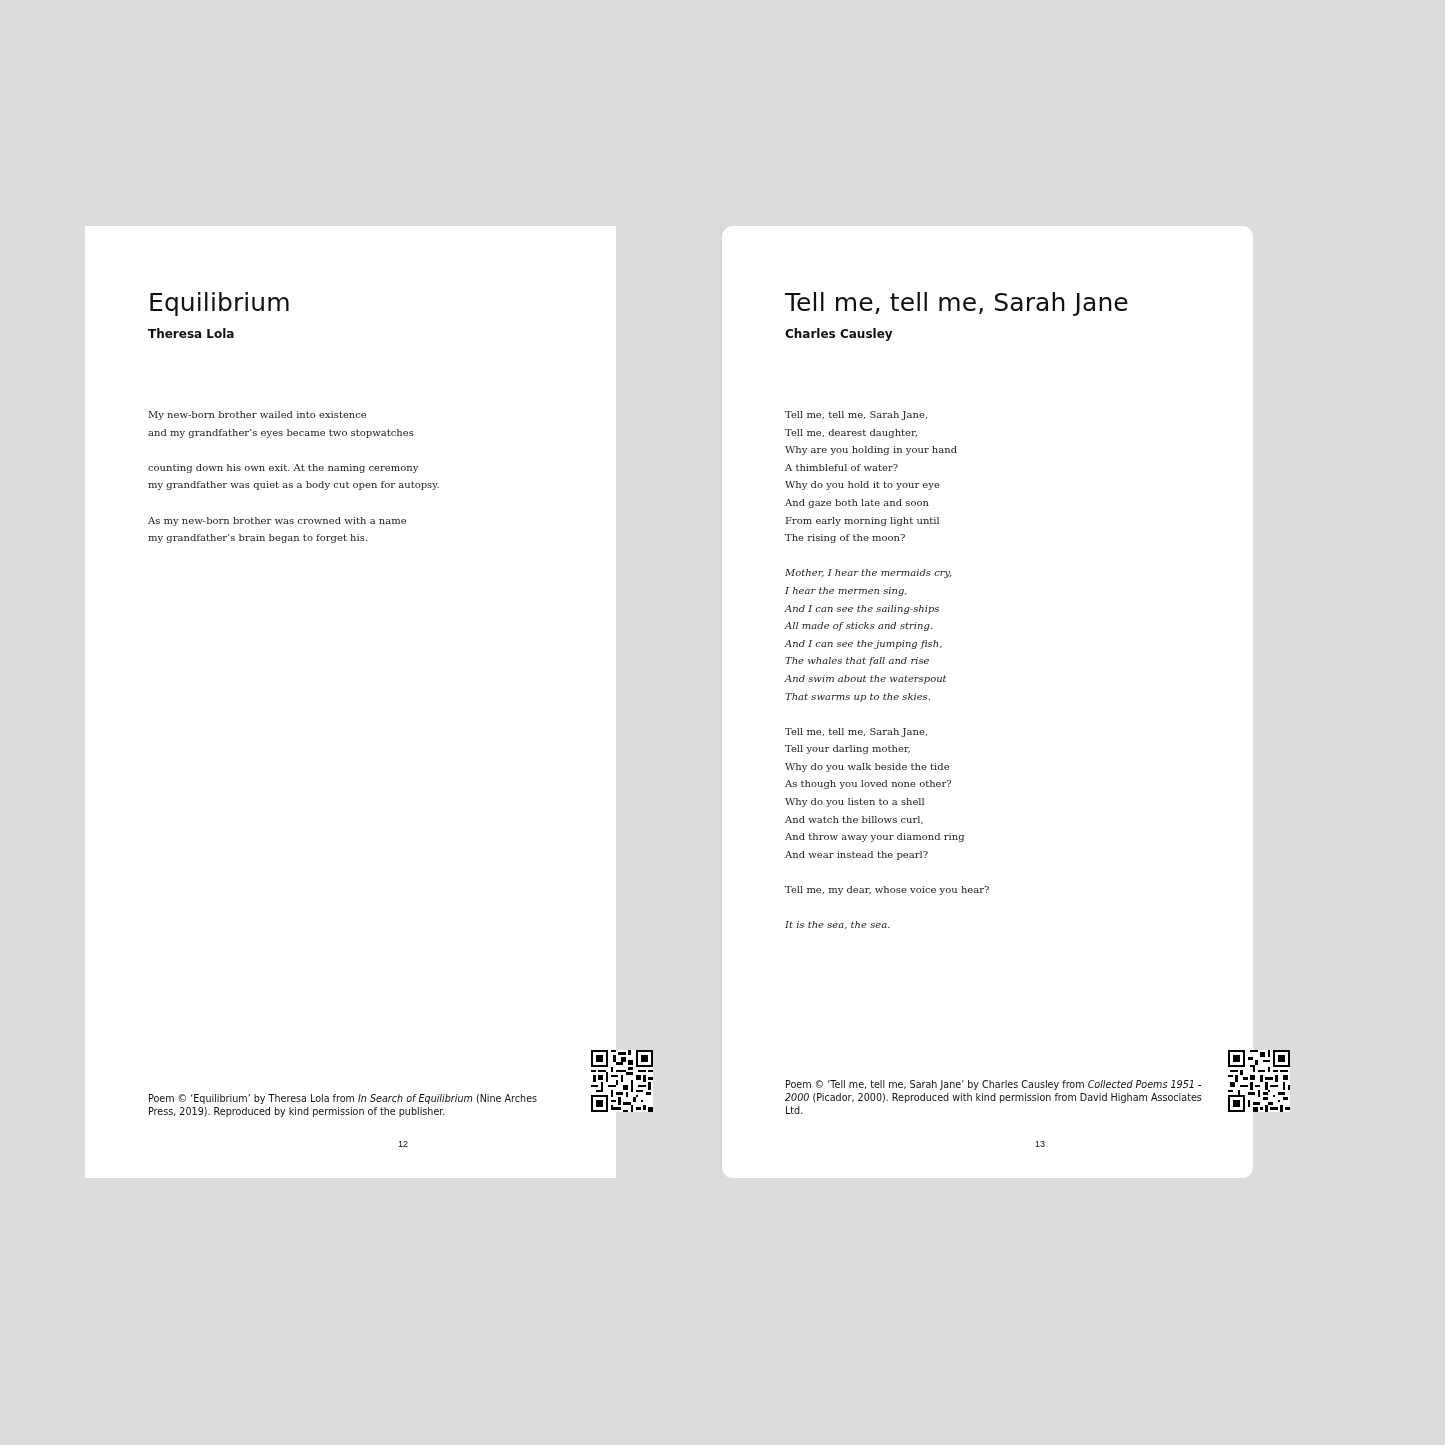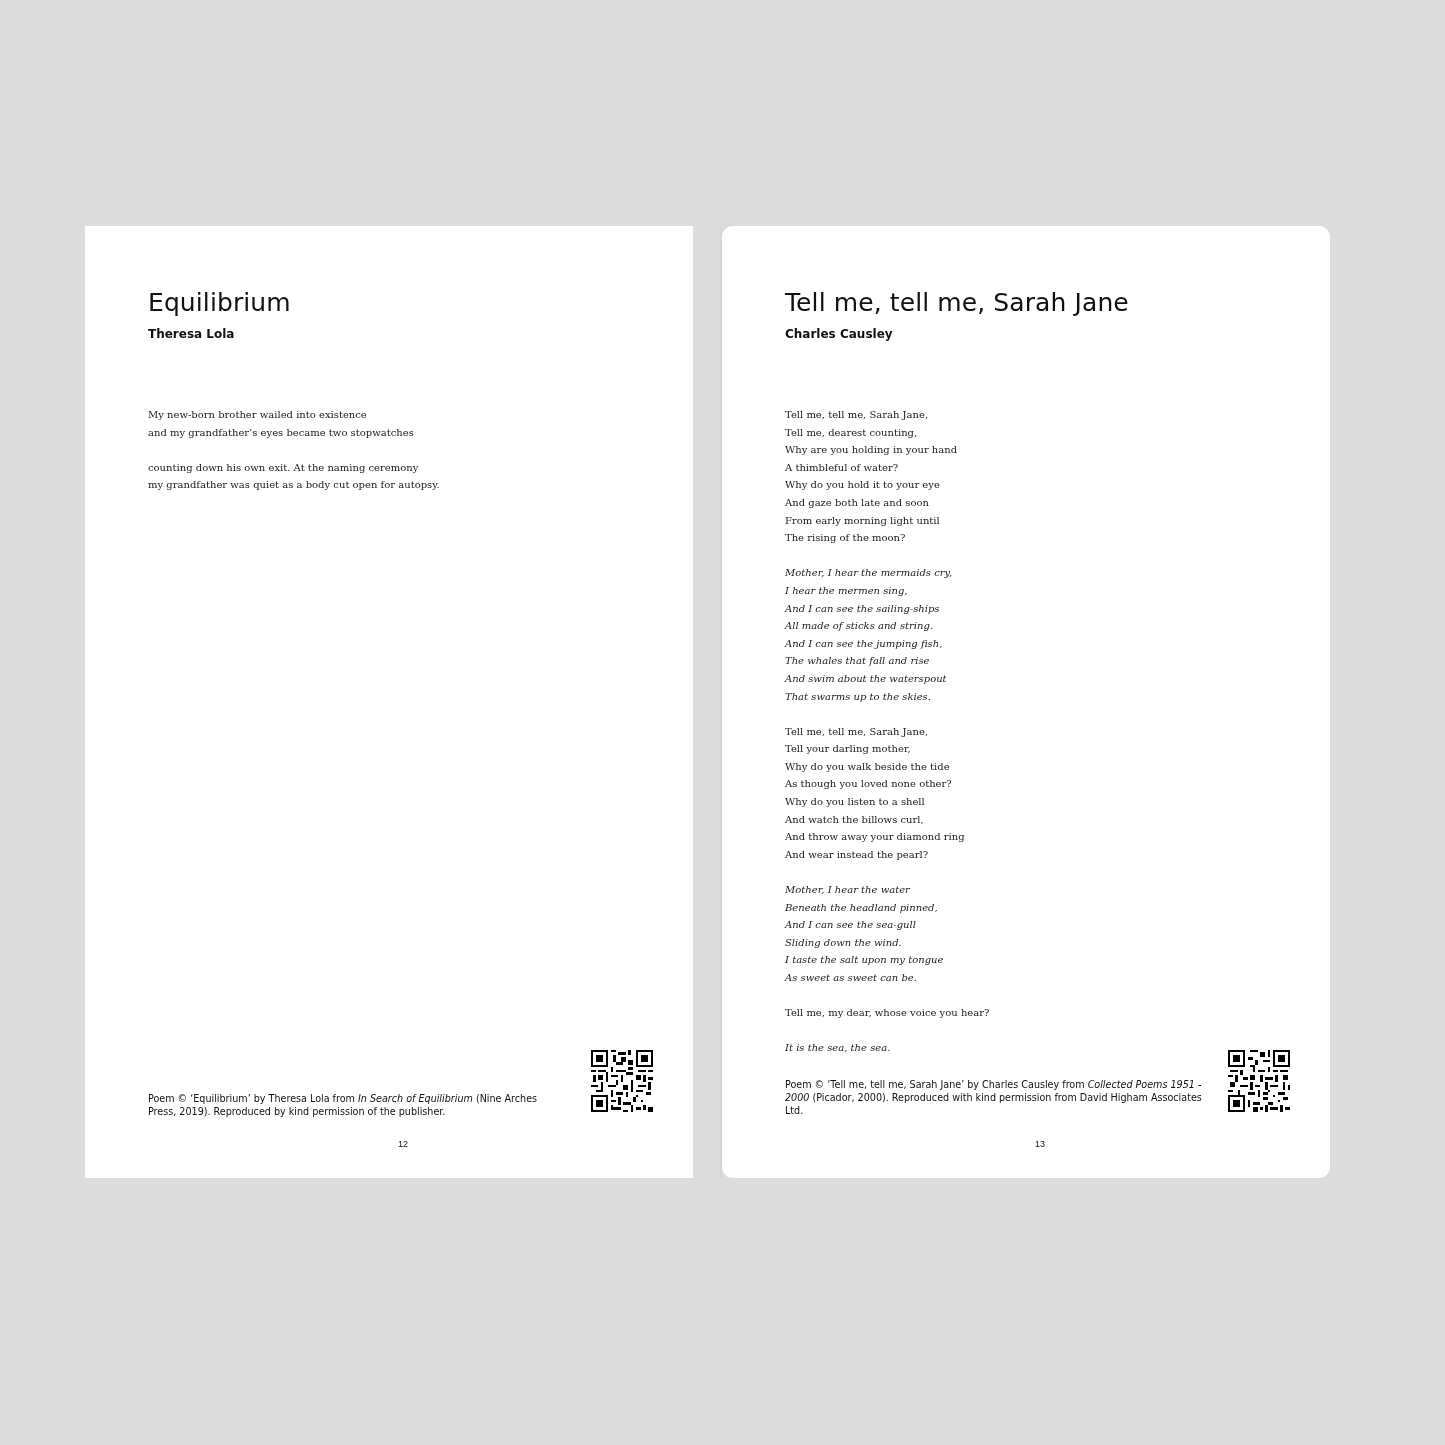--- a/index.html
+++ b/index.html
@@ -2,21 +2,21 @@
 <html><head>
   <meta charset="utf-8">
   <style>
     * { box-sizing: border-box; margin: 0; padding: 0; }
     html, body { width: 1445px; height: 1445px; background: #dcdcdc; overflow: hidden; }
     body { position: relative; }
 
     .page {
       position: absolute;
       top: 226px;
-      width: 608px;
+      width: 531px;
       height: 952px;
       background: #ffffff;
     }
     .page.left { left: 85px; }
     .page.right { left: 722px; border-radius: 11px; }
     .spine {
       position: absolute;
       left: 720px;
       top: 226px;
       width: 2px;
@@ -101,20 +101,24 @@
     <div class="author">Theresa Lola</div>
 
     <div class="poem">
         <div class="stanza">
           <span class="line">My new-born brother wailed into existence</span>
           <span class="line">and my grandfather’s eyes became two stopwatches</span>
         </div>
         <div class="stanza">
           <span class="line">counting down his own exit. At the naming ceremony</span>
           <span class="line">my grandfather was quiet as a body cut open for autopsy.</span>
+        </div>
+        <div class="stanza">
+          <span class="line">As my new-born brother was crowned with a name</span>
+          <span class="line">my grandfather’s brain began to forget his.</span>
         </div>
       </div>
 
     <p class="credit">
       <span>Poem © ‘Equilibrium’ by Theresa Lola from </span><em>In Search of Equilibrium</em><span> (Nine Arches Press, 2019). Reproduced by kind permission of the publisher.</span>
     </p>
 
     <div class="qr">
       <svg viewBox="0 0 25 25" shape-rendering="crispEdges">
         <rect width="25" height="25" fill="#fff"></rect>
@@ -195,21 +199,21 @@
 
   <div class="spine"></div>
 
   <div class="page right">
     <h1 class="title">Tell me, tell me, Sarah Jane</h1>
     <div class="author">Charles Causley</div>
 
     <div class="poem">
         <div class="stanza">
           <span class="line">Tell me, tell me, Sarah Jane,</span>
-          <span class="line">Tell me, dearest counting,</span>
+          <span class="line">Tell me, dearest daughter,</span>
           <span class="line">Why are you holding in your hand</span>
           <span class="line">A thimbleful of water?</span>
           <span class="line">Why do you hold it to your eye</span>
           <span class="line">And gaze both late and soon</span>
           <span class="line">From early morning light until</span>
           <span class="line">The rising of the moon?</span>
         </div>
         <div class="stanza italic">
           <span class="line">Mother, I hear the mermaids cry,</span>
           <span class="line">I hear the mermen sing,</span>
@@ -222,28 +226,20 @@
         </div>
         <div class="stanza">
           <span class="line">Tell me, tell me, Sarah Jane,</span>
           <span class="line">Tell your darling mother,</span>
           <span class="line">Why do you walk beside the tide</span>
           <span class="line">As though you loved none other?</span>
           <span class="line">Why do you listen to a shell</span>
           <span class="line">And watch the billows curl,</span>
           <span class="line">And throw away your diamond ring</span>
           <span class="line">And wear instead the pearl?</span>
-        </div>
-        <div class="stanza italic">
-          <span class="line">Mother, I hear the water</span>
-          <span class="line">Beneath the headland pinned,</span>
-          <span class="line">And I can see the sea-gull</span>
-          <span class="line">Sliding down the wind.</span>
-          <span class="line">I taste the salt upon my tongue</span>
-          <span class="line">As sweet as sweet can be.</span>
         </div>
         <div class="stanza">
           <span class="line">Tell me, my dear, whose voice you hear?</span>
         </div>
         <div class="stanza italic">
           <span class="line">It is the sea, the sea.</span>
         </div>
       </div>
 
     <p class="credit">

